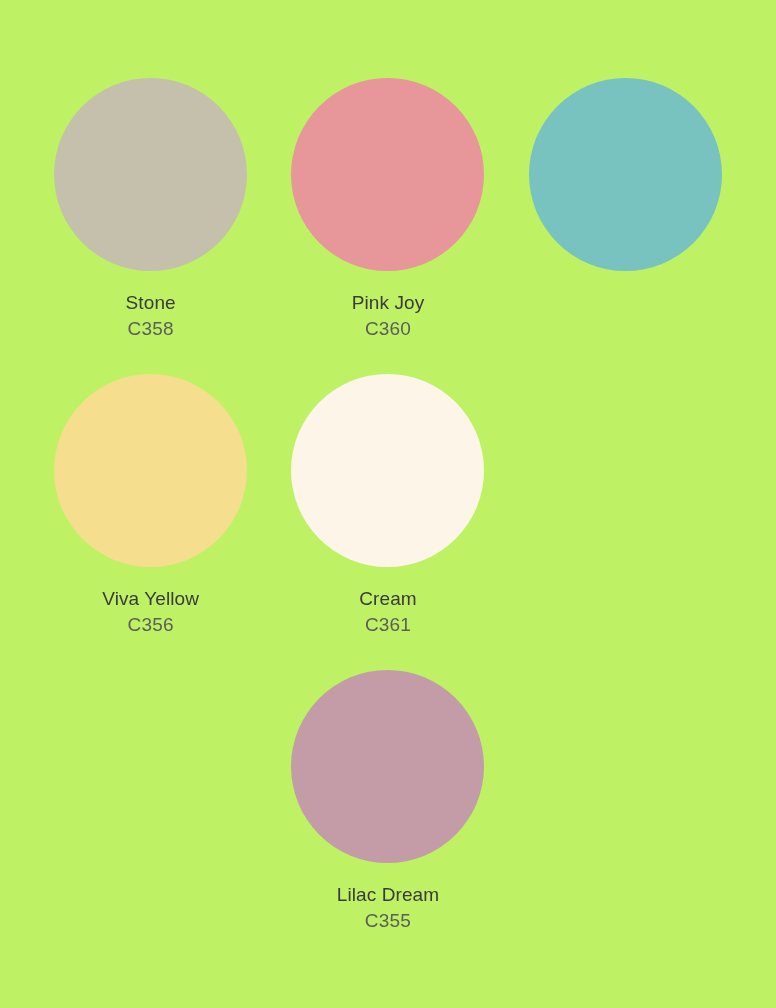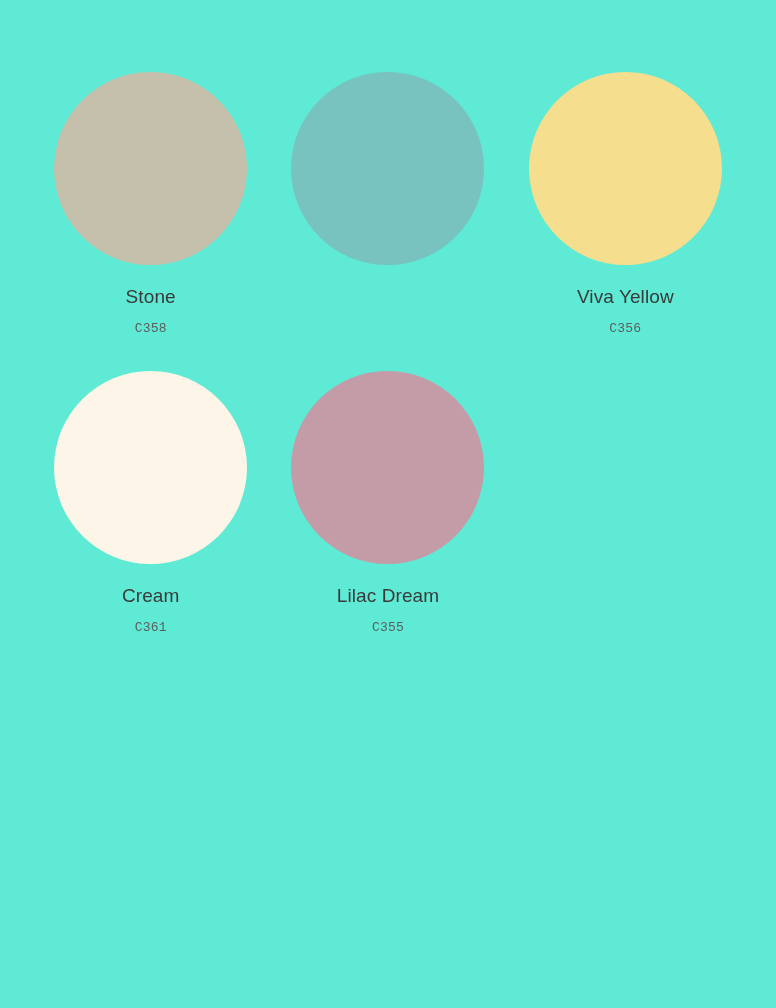--- a/index.html
+++ b/index.html
@@ -12,23 +12,23 @@
     height: 1008px;
     background: #ffffff;
     font-family: "Liberation Sans", sans-serif;
     overflow: hidden;
   }
 
   .palette-sheet {
     position: relative;
     width: 776px;
     height: 1008px;
-    background: #5eead4;
+    background: #bef264;
     box-sizing: border-box;
-    padding: 12px;
+    padding: 18px;
   }
 
   .swatch-grid {
     display: grid;
     grid-template-columns: repeat(3, 1fr);
     width: 712px;
     margin: 0 auto;
     padding-top: 60px;
     row-gap: 36px;
     column-gap: 0px;
@@ -65,43 +65,50 @@
     font-family: "Liberation Sans", sans-serif;
     font-size: 19px;
     font-weight: 400;
     color: #3a3a3a;
     letter-spacing: 0.1px;
     white-space: nowrap;
   }
 
   .swatch-code {
     display: block;
-    margin-top: 16px;
-    font-family: Liberation Mono, monospace;
-    font-size: 13px;
+    margin-top: 7px;
+    font-family: Liberation Sans, sans-serif;
+    font-size: 19px;
     font-weight: 400;
     color: #5d5d5d;
     letter-spacing: 0.2px;
     white-space: nowrap;
   }
 </style>
 </head>
 <body style="background: rgb(255, 255, 255);">
 
 <div class="palette-sheet">
   <div class="swatch-grid">
 
     <div class="swatch">
       <div class="swatch-disc" style="background: rgb(197, 192, 171);"></div>
       <div class="swatch-caption">
         <span class="swatch-name" style="color: rgb(58, 58, 58);">Stone</span>
         <span class="swatch-code" style="color: rgb(93, 93, 93);">C358</span>
       </div>
     </div>
 
+    <div class="swatch">
+      <div class="swatch-disc" style="background: rgb(231, 150, 153);"></div>
+      <div class="swatch-caption">
+        <span class="swatch-name" style="color: rgb(58, 58, 58);">Pink Joy</span>
+        <span class="swatch-code" style="color: rgb(93, 93, 93);">C360</span>
+      </div>
+    </div>
 
     <div class="swatch">
       <div class="swatch-disc" style="background: rgb(120, 194, 192);"></div>
     </div>
 
 
     <div class="swatch">
       <div class="swatch-disc" style="background: rgb(245, 222, 142);"></div>
       <div class="swatch-caption">
         <span class="swatch-name" style="color: rgb(58, 58, 58);">Viva Yellow</span>

